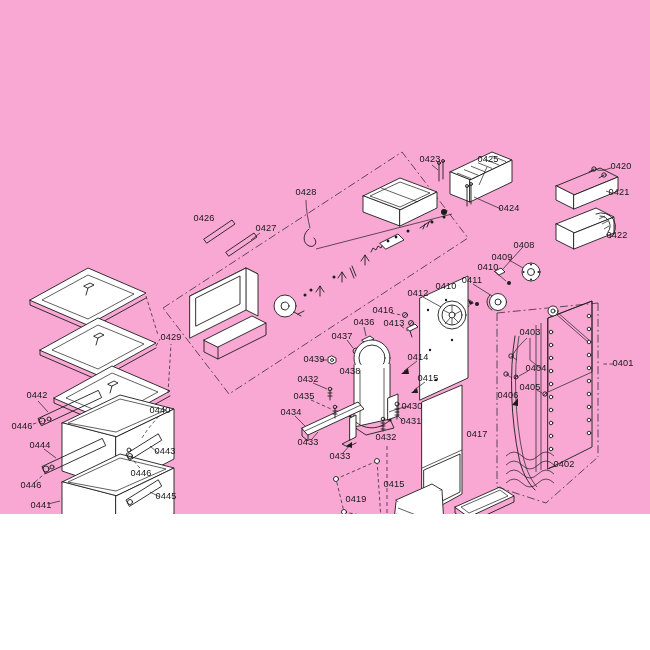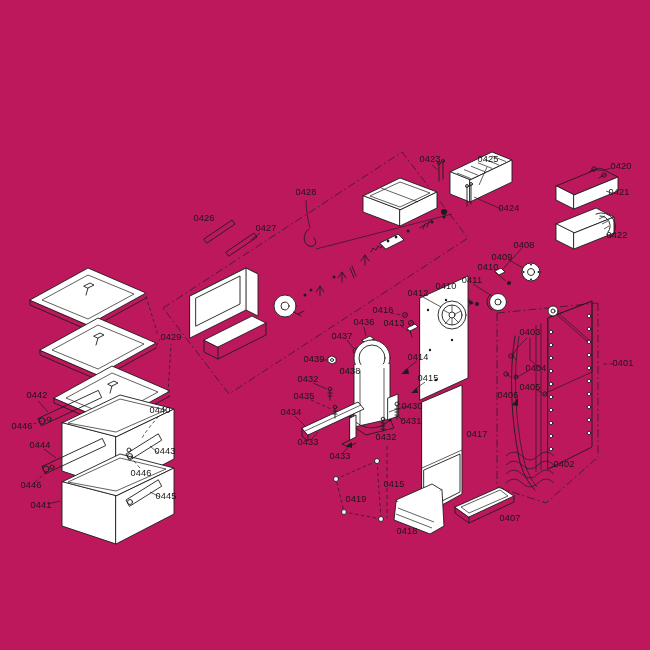--- a/index.html
+++ b/index.html
@@ -1,16 +1,16 @@
 <!DOCTYPE html>
 <html><head>
 <meta charset="utf-8">
 <style>
   html,body{margin:0;padding:0;background:#ffffff;}
-  .stage{position:relative;width:650px;height:650px;background:#be185d;overflow:hidden;
+  .stage{position:relative;width:650px;height:514px;background:#f9a8d4;overflow:hidden;
          font-family:"Liberation Sans",sans-serif;}
   svg{display:block;}
   .part-label{font-family:"Liberation Sans",sans-serif;font-size:9.2px;fill:#161616;
               text-anchor:middle;dominant-baseline:middle;letter-spacing:.2px;}
   .ln{stroke:#1c1c1c;stroke-width:.9;fill:none;stroke-linecap:round;stroke-linejoin:round;}
   .thin{stroke:#1c1c1c;stroke-width:.7;fill:none;}
   .dash{stroke-dasharray:3.5,2.5;}
   .dashdot{stroke-dasharray:8,3,1.8,3;}
   .fillw{fill:#ffffff;}
   .solid{fill:#1c1c1c;stroke:none;}

